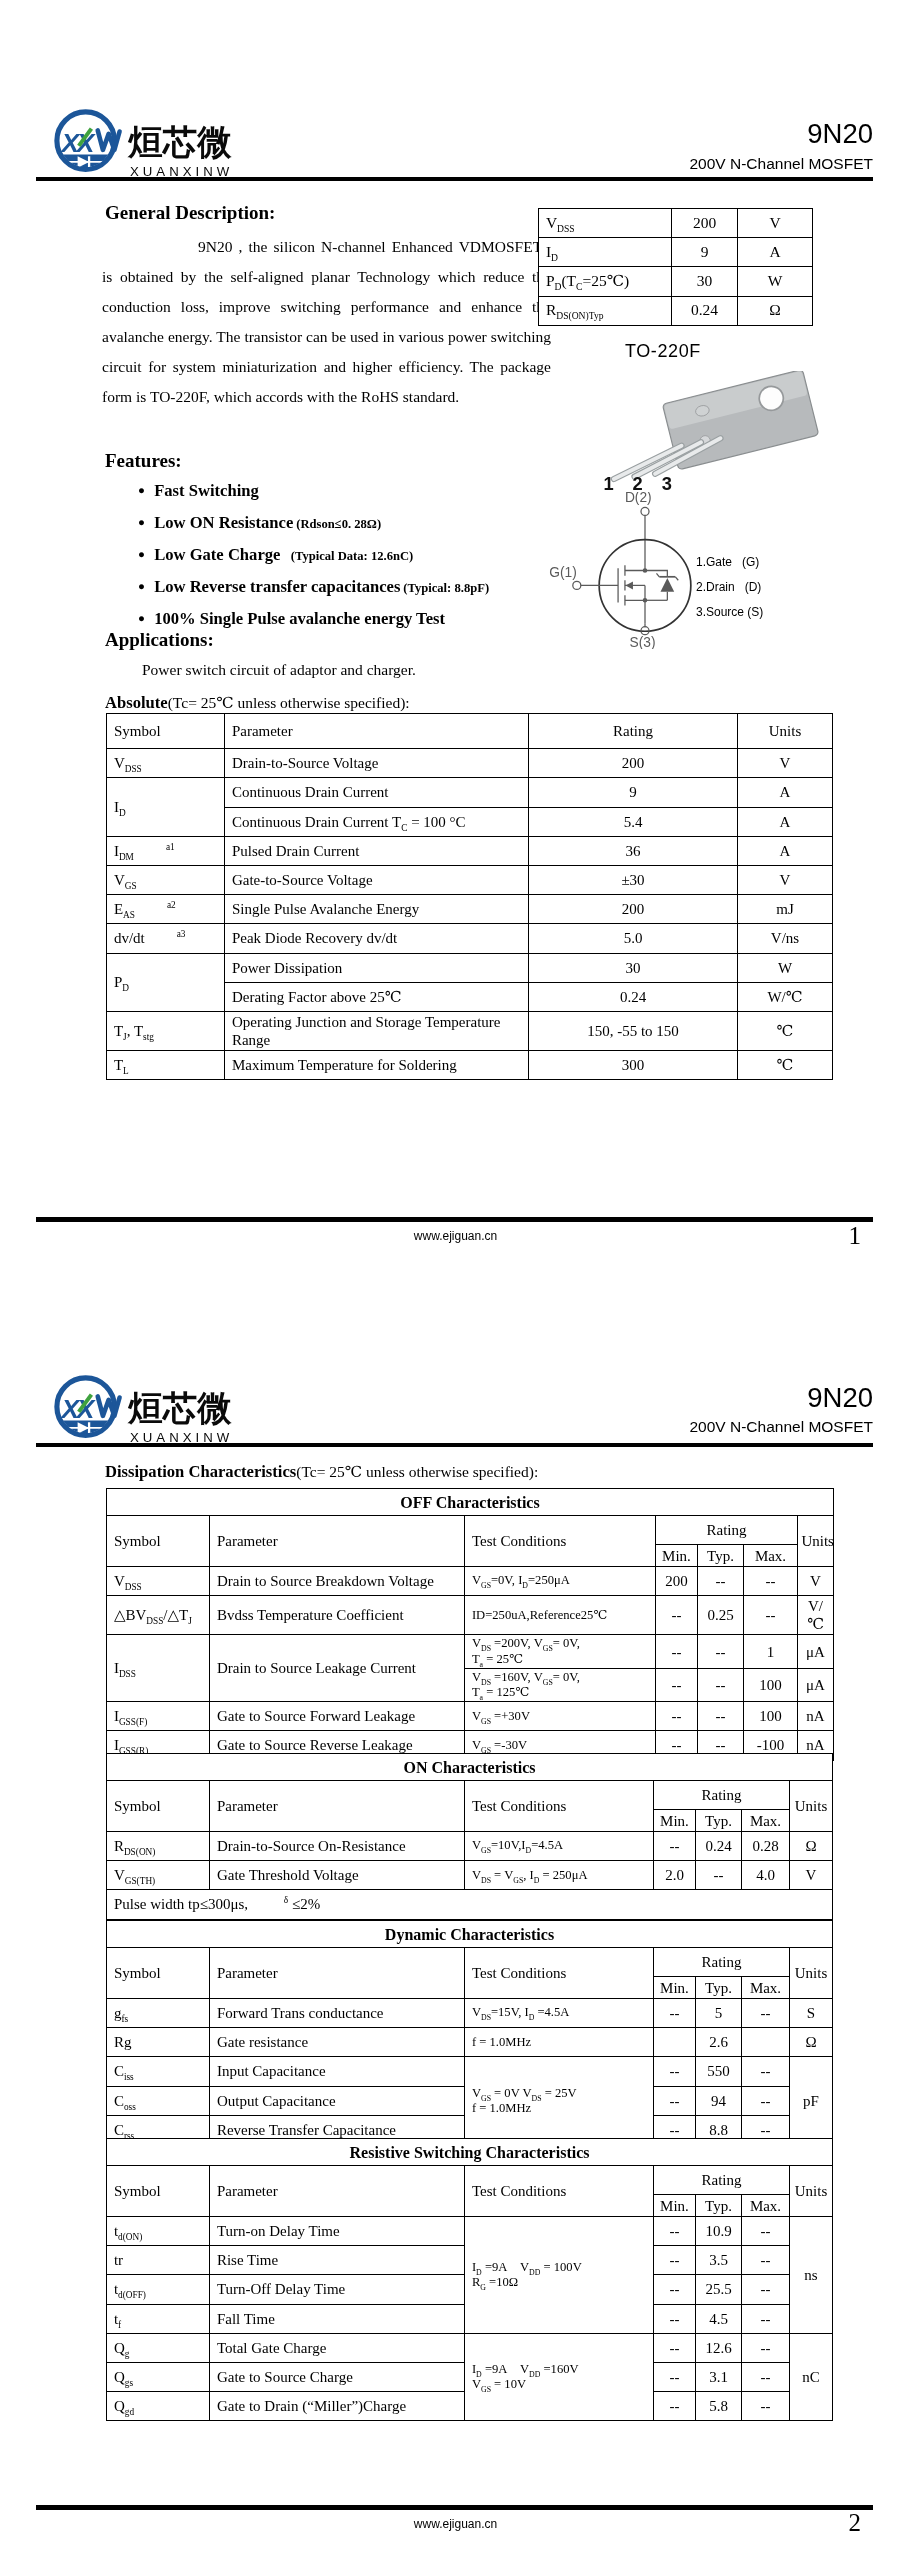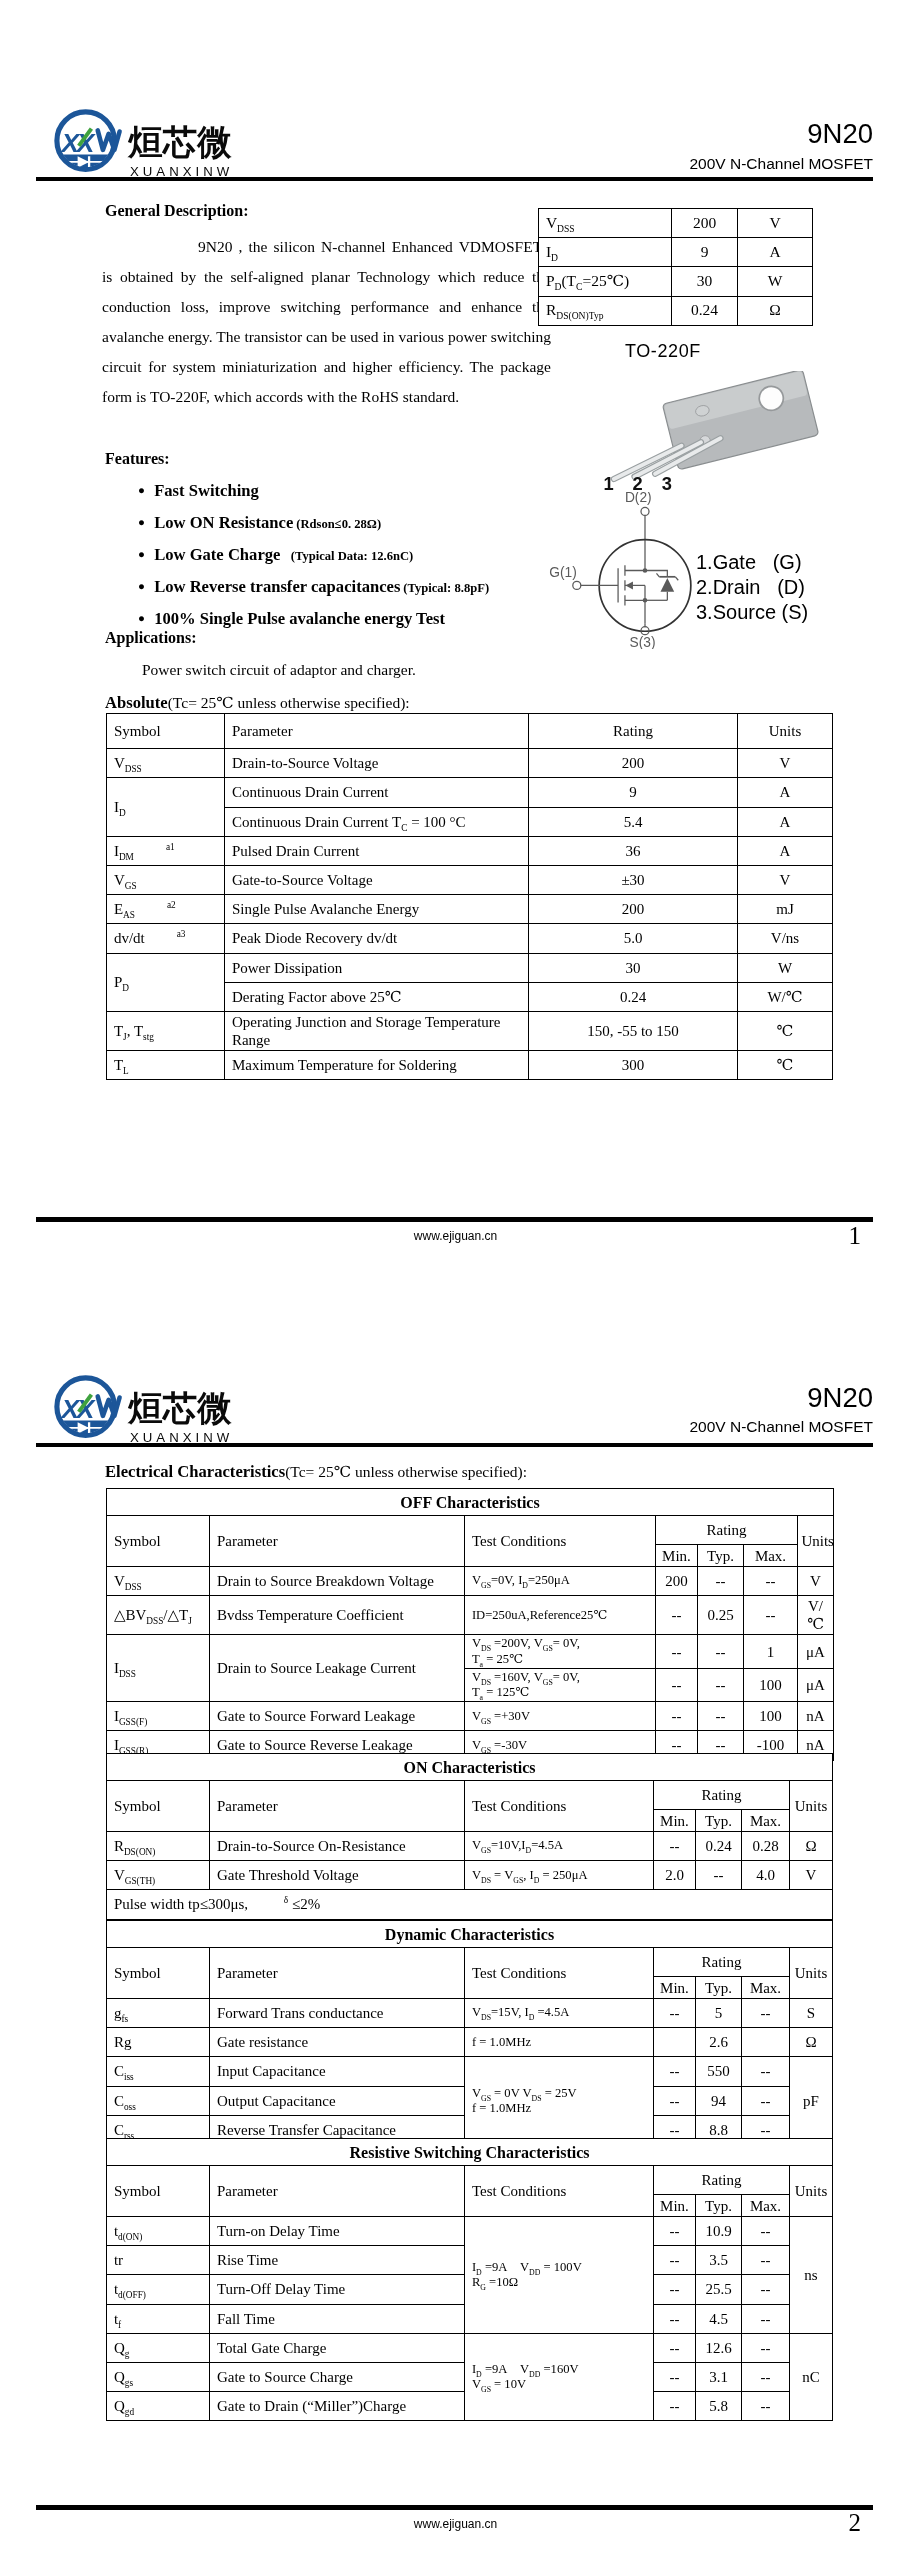--- a/index.html
+++ b/index.html
@@ -4,42 +4,42 @@
 <style>
   html,body{margin:0;padding:0;background:#ffffff;}
   .sheet{position:relative;width:911px;height:2576px;background:#fff;overflow:hidden;
          font-family:"Liberation Serif","DejaVu Serif",serif;color:#000;}
   .abs{position:absolute;}
   .rule{position:absolute;background:#000;}
   .part{right:38px;text-align:right;font-family:"Liberation Sans","DejaVu Sans",sans-serif;
         font-size:27.5px;line-height:1;}
   .subtitle{right:38px;text-align:right;font-family:"Liberation Sans","DejaVu Sans",sans-serif;
         font-size:15.5px;line-height:1;}
-  .h-section{font-weight:bold;font-size:16px;}
+  .h-section{font-weight:bold;font-size:19px;}
   .gd-body{width:449px;font-size:15.5px;line-height:30px;text-align:justify;text-indent:96px;}
   .feature-item{margin-bottom:11px;font-weight:bold;font-size:16.6px;line-height:19px;}
   .feature-item .dot{font-size:11.5px;vertical-align:1.7px;margin-right:9.2px;}
   .feature-note{font-size:12.6px;margin-left:2.9px;}
   .app-body{font-size:15.5px;}
   .tbl-caption .b{font-weight:bold;font-size:16.6px;}
   .tbl-caption .r{font-size:15.5px;}
   table{border-collapse:collapse;table-layout:fixed;background:#fff;}
   .dt{border:1.7px solid #000;}
   .dt td{border:1.1px solid #000;font-size:15px;text-align:center;vertical-align:middle;
          padding:1.1px 3.4px;height:26px;line-height:1.2;overflow:hidden;}
   .dt td.l{text-align:left;padding-left:6.9px;}
   .dt td.t{font-weight:bold;font-size:16px;height:24px;}
   .dt td.cond{font-size:12.6px;}
   .dt td.hr{height:18.4px;}
   .dt td.hd{height:32px;}
   .dt sub{font-size:62%;line-height:0;text-align:right;}
   .dt sup{font-size:62%;line-height:0;}
   .ks td{font-size:15.5px;height:26px;}
   .abs-t td{height:26px;font-size:15px;}
-  .legend-line{font-family:"Liberation Sans","DejaVu Sans",sans-serif;font-size:20px;line-height:25px;}
+  .legend-line{font-family:"Liberation Sans","DejaVu Sans",sans-serif;font-size:12px;line-height:25px;}
   .footer-url{left:0;width:911px;text-align:center;font-family:"Liberation Sans","DejaVu Sans",sans-serif;
               font-size:12px;}
   .page-num{right:50px;font-size:25px;line-height:1;}
   .to220-label{font-family:"Liberation Sans","DejaVu Sans",sans-serif;font-size:18px;letter-spacing:0.6px;}
   sub{line-height:0;} sup{line-height:0;margin-left:32px;}
 </style>
 </head>
 <body>
 
 <div class="sheet">
@@ -275,21 +275,21 @@
     <polyline points="83,44 92,78 102,50 112,78 121,46" fill="none" stroke="#1c5699" stroke-width="8" stroke-linecap="round" stroke-linejoin="round"></polyline>
     <text x="136" y="86" font-size="60" font-weight="bold" fill="#0a0a0a">烜芯微</text>
     <text x="139" y="123" font-family="Liberation Sans, DejaVu Sans, sans-serif" font-size="23" letter-spacing="7" fill="#0a0a0a">XUANXINWEI</text>
   </svg>
 
   <div class="abs part" style="top:1384px">9N20</div>
   <div class="abs subtitle" style="top:1419px">200V N-Channel MOSFET</div>
   <div class="rule" style="left:36px;top:1443px;width:837px;height:4px"></div>
 
   <div class="abs tbl-caption" style="left:105px;top:1462px">
-    <span class="b">Electrical Characteristics</span><span class="r">(Tc= 25℃  unless otherwise specified):</span>
+    <span class="b">Dissipation Characteristics</span><span class="r">(Tc= 25℃  unless otherwise specified):</span>
   </div>
 
   <table class="abs dt" style="left:106px;top:1488px;width:727px">
     <colgroup>
         <col style="width:103px">
         <col style="width:255px">
         <col style="width:191px">
         <col style="width:42px">
         <col style="width:46px">
         <col style="width:54px">

